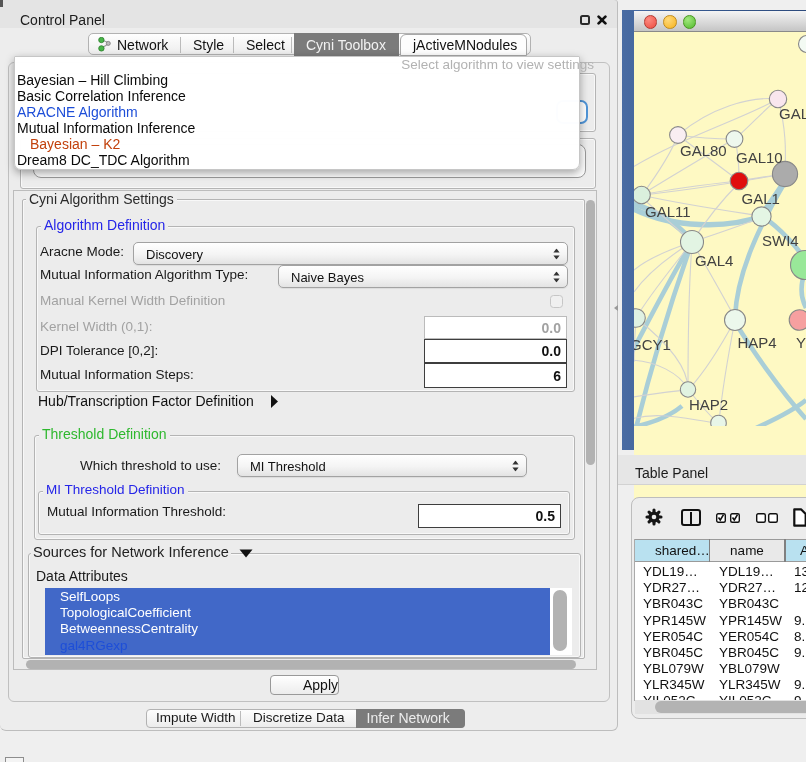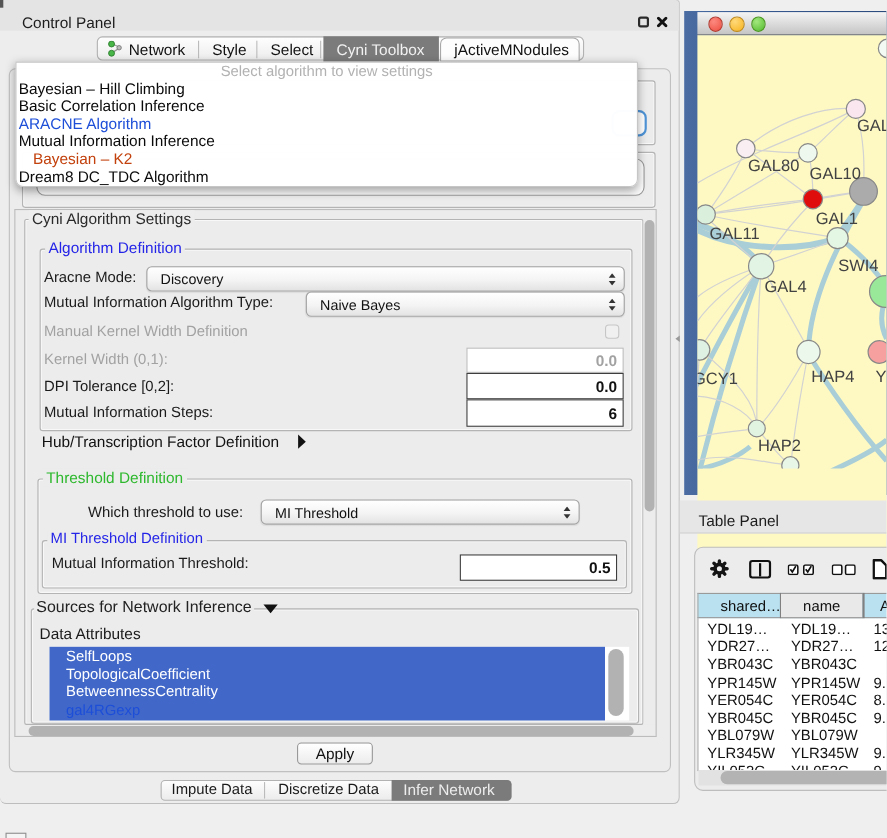--- a/index.html
+++ b/index.html
@@ -142,38 +142,38 @@
 <div class="a" style="left:60px;top:605px;font-size:13.5px;color:#fff">TopologicalCoefficient</div>
 <div class="a" style="left:60px;top:621.3px;font-size:13.5px;color:#fff">BetweennessCentrality</div>
 <div class="a" style="left:60px;top:637.6px;font-size:13.5px;color:#1d4ed8">gal4RGexp</div>
 <div class="a" style="left:553px;top:590px;width:14px;height:61px;background:#b2b2b2;border-radius:7px"></div>
 
 <div class="a" style="left:585px;top:191px;width:10px;height:468px;background:#ececec"></div>
 <div class="a" style="left:585.5px;top:200px;width:9px;height:265px;background:#b2b2b2;border-radius:5px"></div>
 <div class="a" style="left:26px;top:660px;width:550px;height:9px;background:#b2b2b2;border-radius:5px"></div>
 
 <div class="a" style="left:270px;top:675px;width:69px;height:20px;background:linear-gradient(#ffffff,#ececec);
-     border:1px solid #999;border-radius:4px;box-sizing:border-box;text-align:center">
+     border:1px solid #999;border-radius:4px;box-sizing:border-box;text-align:right">
   <span style="font-size:14px;color:#111;line-height:18px">Apply</span></div>
 
 <div class="a" style="left:146px;top:709px;width:319px;height:19px;background:linear-gradient(#fdfdfd,#ececec);
      border:1px solid #b2b2b2;border-radius:4px;box-sizing:border-box"></div>
 <div class="a" style="left:240px;top:711px;width:1px;height:15px;background:#bbb"></div>
 <div class="a" style="left:356px;top:709px;width:109px;height:19px;background:#7b7b7b;border-radius:0 4px 4px 0"></div>
-<div class="lbl" style="left:156px;top:709.5px">Impute Data</div>
+<div class="lbl" style="left:156px;top:709.5px">Impute Width</div>
 <div class="lbl" style="left:253px;top:709.5px">Discretize Data</div>
 <div class="a" style="left:366.5px;top:710px;font-size:14px;color:#ededed">Infer Network</div>
 
 <div class="a" style="left:5px;top:757px;width:19px;height:10px;background:#f4f4f4;border:1.5px solid #8d8d8d;box-sizing:border-box"></div>
 <div class="a" style="left:614px;top:305px;width:0;height:0;border-top:3px solid transparent;border-bottom:3px solid transparent;border-right:4px solid #9a9a9a"></div>
 
 <div class="a" style="left:14px;top:56px;width:566px;height:114px;background:rgba(255,255,255,.985);
      border:1px solid #c6c6c6;border-radius:1px 1px 7px 7px;box-sizing:border-box;
      box-shadow:0 3px 9px rgba(0,0,0,.35)"></div>
-<div class="a" style="left:0;top:57px;width:594px;text-align:center;font-size:13.5px;color:#b2b2b2">Select algorithm to view settings</div>
+<div class="a" style="left:0;top:57px;width:594px;text-align:right;font-size:13.5px;color:#b2b2b2">Select algorithm to view settings</div>
 <div class="t14" style="left:17px;top:72.3px;color:#0a0a0a">Bayesian – Hill Climbing</div>
 <div class="t14" style="left:17px;top:88.3px;color:#0a0a0a">Basic Correlation Inference</div>
 <div class="t14" style="left:17px;top:104.3px;font-weight:normal;color:#1d4ed8">ARACNE Algorithm</div>
 <div class="t14" style="left:17px;top:120.3px;color:#0a0a0a">Mutual Information Inference</div>
 <div class="t14" style="left:30px;top:136.3px;color:#c2410c">Bayesian – K2</div>
 <div class="t14" style="left:17px;top:152.3px;color:#0a0a0a">Dream8 DC_TDC Algorithm</div>
 
 <div class="a" style="left:622px;top:10px;width:184px;height:440px;
      background:linear-gradient(90deg,#4a6ca3,#35588f 40%,#2c4a7c)"></div>
 <div class="a" style="left:634px;top:11px;width:172px;height:21px;

